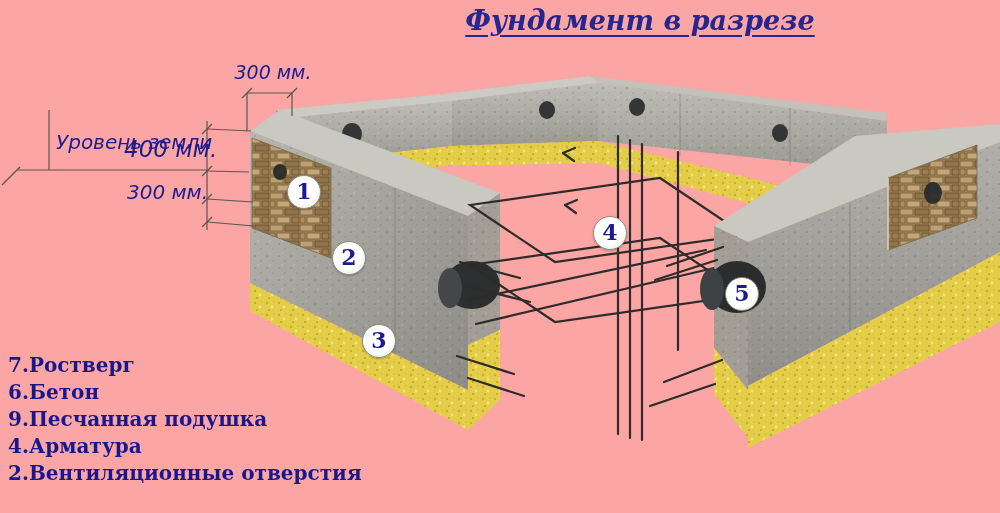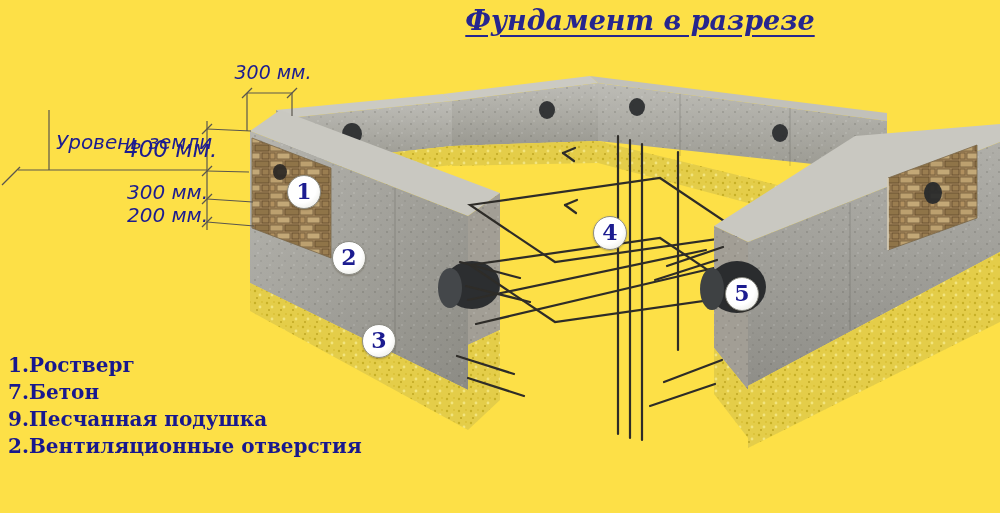--- a/index.html
+++ b/index.html
@@ -1,18 +1,18 @@
 <!DOCTYPE html>
 <html><head>
 <meta charset="utf-8">
 <style>
   html,body{margin:0;padding:0;background:#e8e0d4;}
   .stage{
     position:relative;width:1000px;height:513px;margin:0 auto;
-    background:#fde047;overflow:hidden;
+    background:#fca5a5;overflow:hidden;
     font-family:"DejaVu Sans",sans-serif;
   }
   .render{position:absolute;left:0;top:0;width:1000px;height:513px;}
   .page-title{
     position:absolute;left:450px;top:5px;width:380px;text-align:center;
     font-family:"DejaVu Serif",serif;font-style:italic;font-weight:bold;
     font-size:27px;color:#26268E;
     text-decoration:underline;text-underline-offset:5px;
   }
   .dim-label{
@@ -190,28 +190,28 @@
       <line x1="2" y1="185" x2="20" y2="167"></line>
     </g>
   </svg>
 
   <div class="page-title">Фундамент в разрезе</div>
 
   <div class="dim-label dl-top300">300 мм.</div>
   <div class="dim-label dl-ground">Уровень земли</div>
   <div class="dim-label dl-400">400 мм.</div>
   <div class="dim-label dl-300">300 мм.</div>
-  <div class="dim-label dl-200">200 мм.</div>
 
   <div class="callout co-1">1</div>
   <div class="callout co-2">2</div>
   <div class="callout co-3">3</div>
   <div class="callout co-4">4</div>
   <div class="callout co-5">5</div>
 
   <div class="legend">
-    <div>1.Ростверг</div>
-    <div>7.Бетон</div>
+    <div>7.Ростверг</div>
+    <div>6.Бетон</div>
     <div>9.Песчанная подушка</div>
+    <div>4.Арматура</div>
     <div>2.Вентиляционные отверстия</div>
   </div>
 
 </div>
 
 </body></html>

